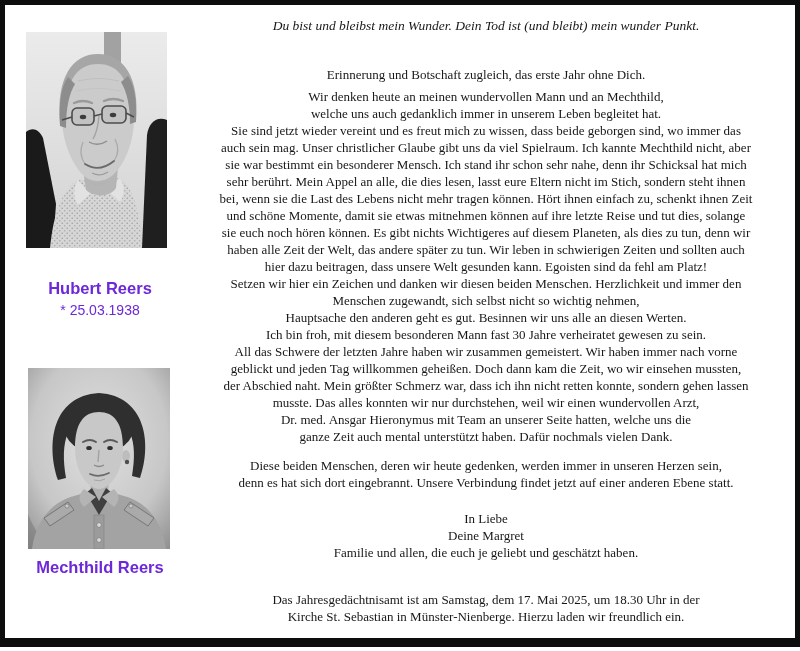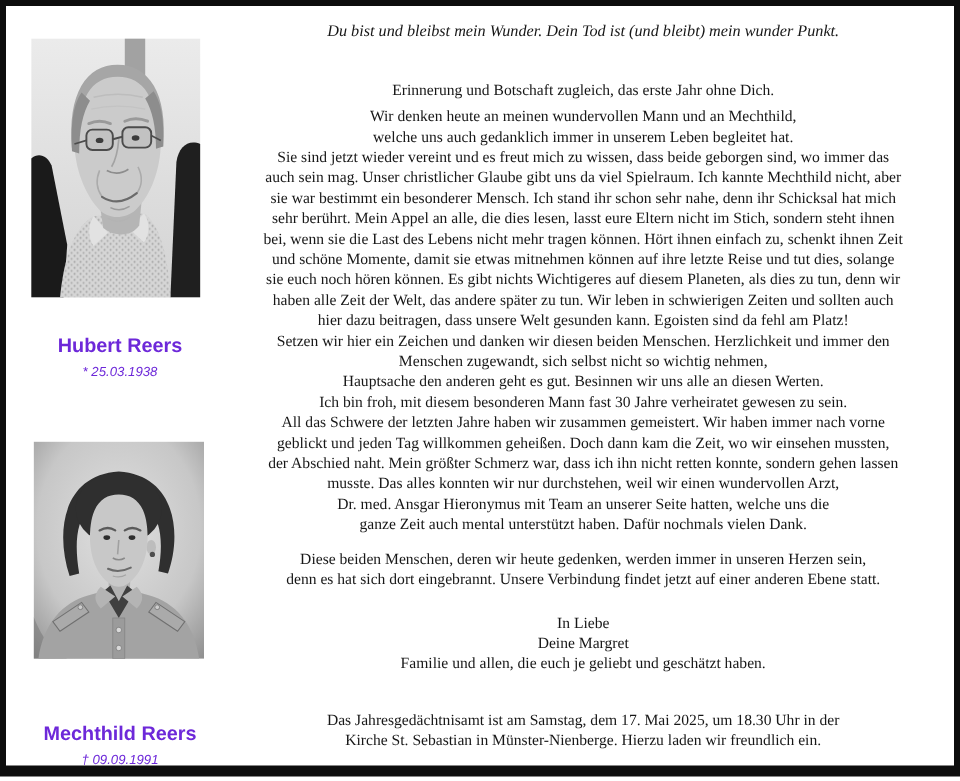--- a/index.html
+++ b/index.html
@@ -7,23 +7,23 @@
         font-family:"Liberation Serif",serif;color:#141414;}
   .frame{position:absolute;left:0;top:0;width:800px;height:647px;box-sizing:border-box;
          border:5px solid #0d0d0d;border-bottom-width:9px;pointer-events:none;}
   
   .left-col{position:absolute;left:0;top:0;width:200px;height:647px;}
   .photo{position:absolute;display:block;}
   .photo1{left:26px;top:32px;width:141px;height:216px;}
   .photo2{left:28px;top:368px;width:142px;height:181px;}
   .caption{position:absolute;left:5px;width:190px;text-align:center;
            font-family:"Liberation Sans",sans-serif;color:#6d28d9;}
-  .cap1{top:277px;} .cap2{top:556px;margin-top:45px;}
+  .cap1{top:277px;} .cap2{top:556px;}
   .pname{font-weight:bold;font-size:16.5px;line-height:22px;}
-  .pdate{font-size:11px;line-height:22px;font-style:italic;}
+  .pdate{font-size:14px;line-height:22px;}
   
   .right-col{position:absolute;left:166px;top:0;width:640px;height:647px;
              text-align:center;font-size:13px;line-height:17px;color:#171717;}
   .lines{white-space:pre-line;}
   .quote{position:absolute;top:17px;left:0;width:100%;font-style:italic;font-size:13.5px;}
   .intro{position:absolute;top:66px;left:0;width:100%;}
   .mbody{position:absolute;top:88px;left:0;width:100%;}
   .remember{position:absolute;top:457px;left:0;width:100%;}
   .closing{position:absolute;top:510px;left:0;width:100%;}
   .service{position:absolute;top:591px;left:0;width:100%;}
@@ -137,21 +137,20 @@
       <ellipse cx="82" cy="80" rx="2.8" ry="2" fill="#2e2e2e"></ellipse>
 
       <path d="M71 82 L70 94" stroke="#a0a0a0" stroke-width="1.3" fill="none"></path>
       <path d="M66 97 Q71 100 76 97" stroke="#8a8a8a" stroke-width="1.3" fill="none"></path>
       <path d="M62 106 Q71 110 81 105" stroke="#6a6a6a" stroke-width="1.7" fill="none" stroke-linecap="round"></path>
       <path d="M66 112 Q72 114 77 111" stroke="#a5a5a5" stroke-width="1" fill="none"></path>
     </svg>
 
     <div class="caption cap2">
       <div class="pname">Mechthild Reers</div>
-      <div class="pdate">† 09.09.1991</div>
     </div>
   </div>
 
   <div class="right-col">
     <div class="quote">Du bist und bleibst mein Wunder. Dein Tod ist (und bleibt) mein wunder Punkt.</div>
     <div class="intro">Erinnerung und Botschaft zugleich, das erste Jahr ohne Dich.</div>
     <div class="mbody lines">Wir denken heute an meinen wundervollen Mann und an Mechthild,
 welche uns auch gedanklich immer in unserem Leben begleitet hat.
 Sie sind jetzt wieder vereint und es freut mich zu wissen, dass beide geborgen sind, wo immer das
 auch sein mag. Unser christlicher Glaube gibt uns da viel Spielraum. Ich kannte Mechthild nicht, aber

